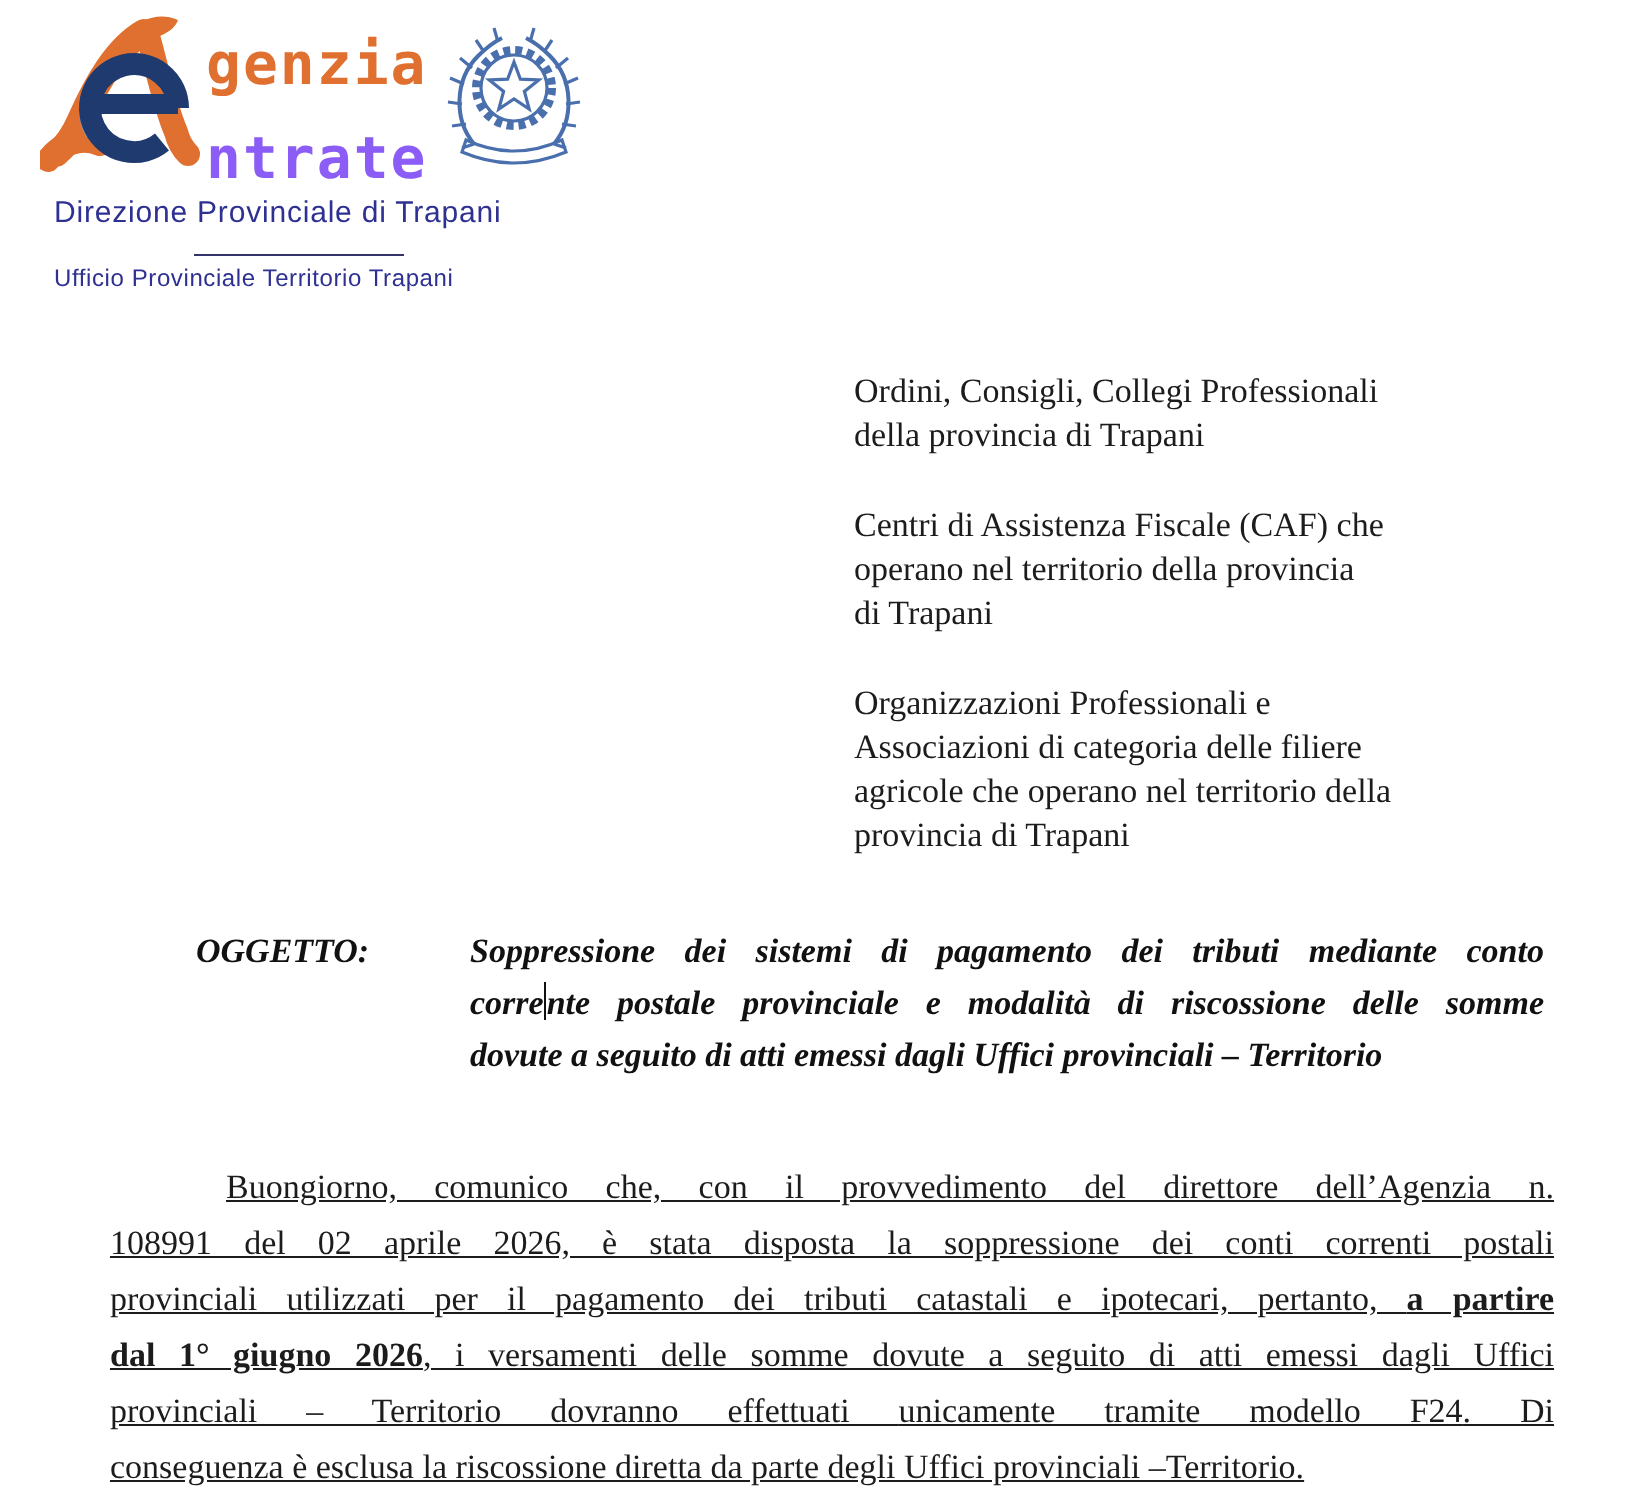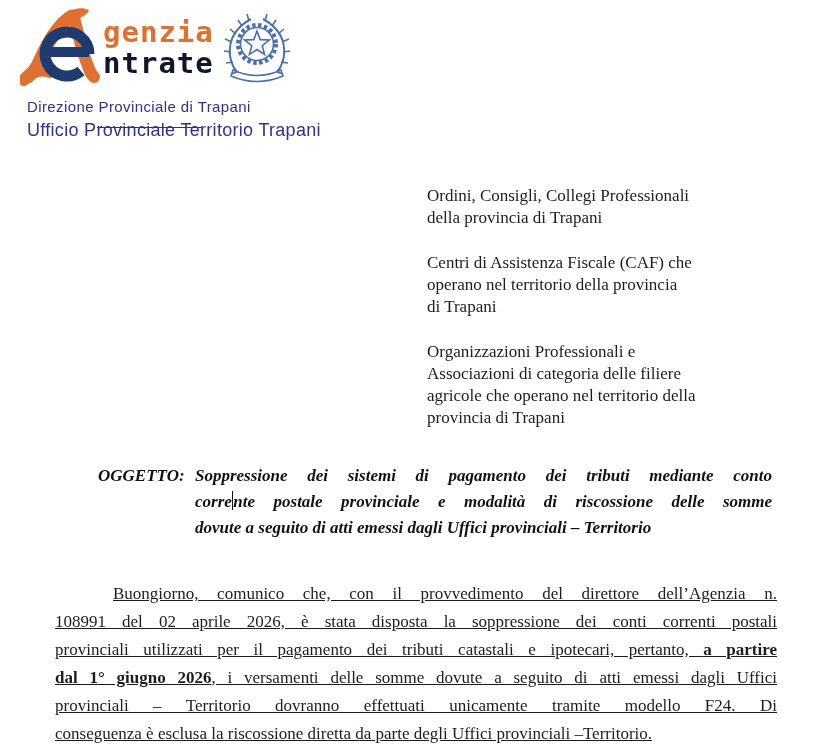--- a/index.html
+++ b/index.html
@@ -12,45 +12,45 @@
     color:#1c1c1c;
   }
   
   .logo-glyph{position:absolute;left:20px;top:4px;}
   .wordmark{
     position:absolute;left:103px;top:17px;
     font-family:"DejaVu Sans Mono",monospace;
     font-weight:700;font-size:29px;line-height:31px;letter-spacing:1px;
   }
   .wm-top{color:#E0702F;}
-  .wm-bottom{color:#0f172a;}
+  .wm-bottom{color:#8b5cf6;margin-top:16px;}
   .emblem{position:absolute;left:221px;top:8px;}
   .lh1{
     position:absolute;left:27px;top:98px;
     font-family:"Liberation Sans",sans-serif;
     font-size:15px;color:#2E3192;letter-spacing:.4px;
   }
   .lh-rule{position:absolute;left:97px;top:127px;width:105px;height:1.4px;background:#33336b;}
   .lh2{
-    position:absolute;left:27px;top:120px;
+    position:absolute;left:27px;top:132px;
     font-family:"Liberation Sans",sans-serif;
-    font-size:18px;color:#2E3192;letter-spacing:.3px;
+    font-size:12px;color:#2E3192;letter-spacing:.3px;
   }
   
   .recipients{position:absolute;left:427px;top:185px;width:340px;font-size:17px;line-height:22px;}
   .recipient{white-space:pre-line;margin-bottom:23px;}
   
   .subject{
     position:absolute;left:70px;top:463px;width:702px;
     display:flex;
     font-size:17px;line-height:26px;
     font-weight:700;font-style:italic;color:#111;
   }
   .subject-label{flex:none;width:97px;margin-left:28px;}
-  .subject-text{flex:1;}
+  .subject-text{flex:1;margin-left:40px;}
   .sline{display:block;}
   .just{text-align:justify;text-align-last:justify;}
   .caret{
     display:inline-block;width:1.5px;height:19px;
     background:#111;vertical-align:-3px;
   }
   
   .body-par{
     position:absolute;left:55px;top:580px;width:722px;
     font-size:17px;line-height:28px;color:#1c1c1c;text-decoration:underline;

